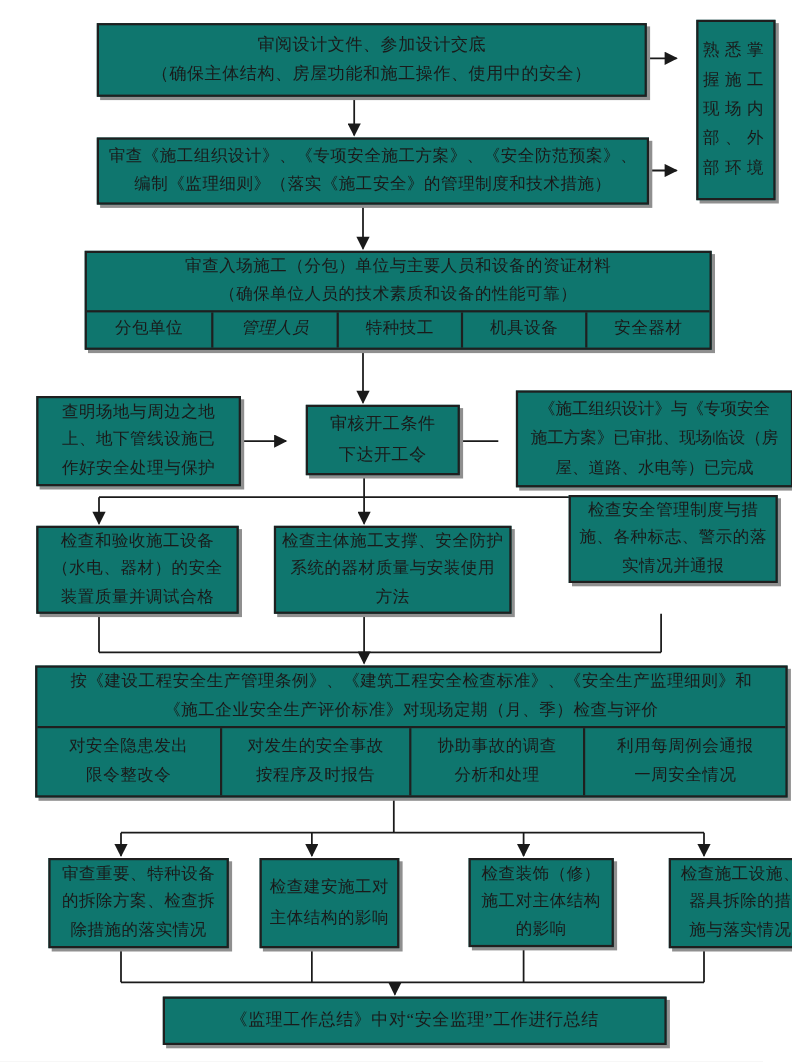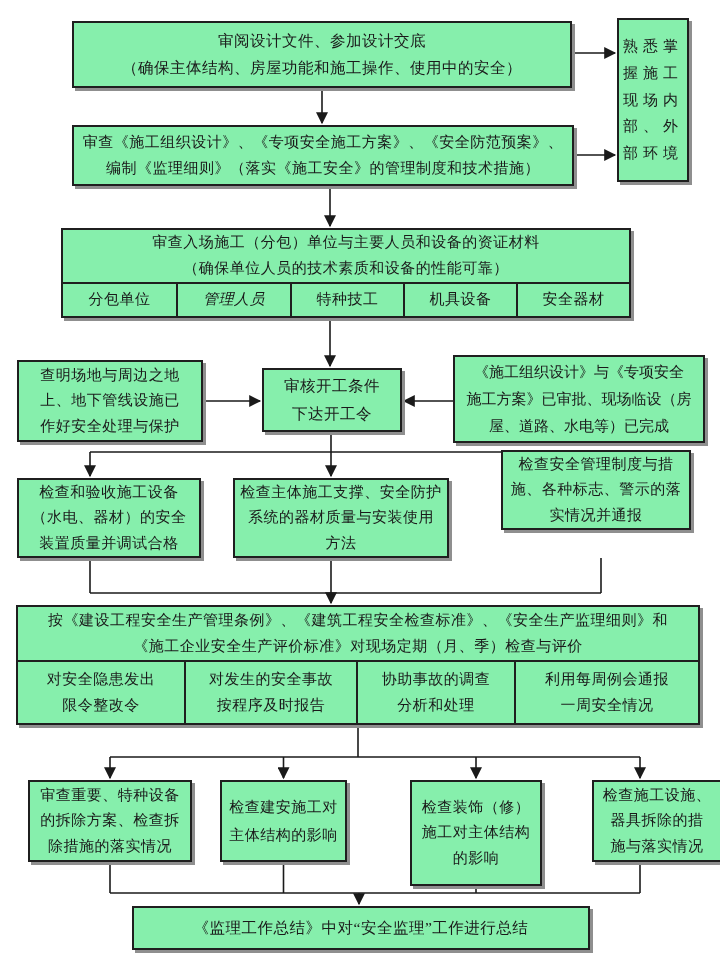--- a/index.html
+++ b/index.html
@@ -5,24 +5,24 @@
   html,body{margin:0;padding:0;background:#f2f2f2;}
   #canvas{
     position:relative;width:720px;height:965px;background:#ffffff;
     font-family:"Liberation Serif","DejaVu Serif",serif;
     color:#1a1a1a;overflow:hidden;
   }
   #connectors{position:absolute;left:0;top:0;width:720px;height:965px;z-index:1;}
   #connectors line{stroke:#1a1a1a;stroke-width:1.6;}
   .box{
     position:absolute;z-index:2;box-sizing:border-box;
-    background:#86efac;border:2px solid #1f1f1f;
+    background:#0f766e;border:2px solid #1f1f1f;
     box-shadow:3px 3px 0 #8f8f8f;
     display:flex;flex-direction:column;justify-content:center;
-    text-align:center;font-size:15px;line-height:1.72;letter-spacing:0.5px;
+    text-align:center;font-size:15px;line-height:1.72;letter-spacing:0.5px;margin-left:16px;
   }
   .box .ln{white-space:nowrap;}
   .tablebox{padding:0;justify-content:flex-start;}
   .t-head{flex:1;display:flex;flex-direction:column;justify-content:flex-start;}
   .t-row{display:flex;border-top:2px solid #1f1f1f;height:32px;line-height:30px;}
   .t-cell{box-sizing:border-box;flex:0 0 auto;}
   .t-cell + .t-cell{border-left:2px solid #1f1f1f;}
   .t-cell:last-child{flex:1;}
   .bigbox{padding:0;justify-content:flex-start;}
   .b-head{flex:1;display:flex;flex-direction:column;justify-content:center;line-height:1.75;}
@@ -180,21 +180,21 @@
       <div class="ln">审查重要、特种设备</div>
       <div class="ln">的拆除方案、检查拆</div>
       <div class="ln">除措施的落实情况</div>
     </div>
 
   <div class="box" style="left:220px;top:780px;width:127px;height:82px;line-height:1.9;">
       <div class="ln">检查建安施工对</div>
       <div class="ln">主体结构的影响</div>
     </div>
 
-  <div class="box" style="left:410px;top:780px;width:132px;height:106px;line-height:1.68;">
+  <div class="box" style="left:410px;top:780px;width:132px;height:81px;line-height:1.68;">
       <div class="ln">检查装饰（修）</div>
       <div class="ln">施工对主体结构</div>
       <div class="ln">的影响</div>
     </div>
 
   <div class="box" style="left:592px;top:780px;width:130px;height:82px;line-height:1.68;">
       <div class="ln">检查施工设施、</div>
       <div class="ln">器具拆除的措</div>
       <div class="ln">施与落实情况</div>
     </div>

